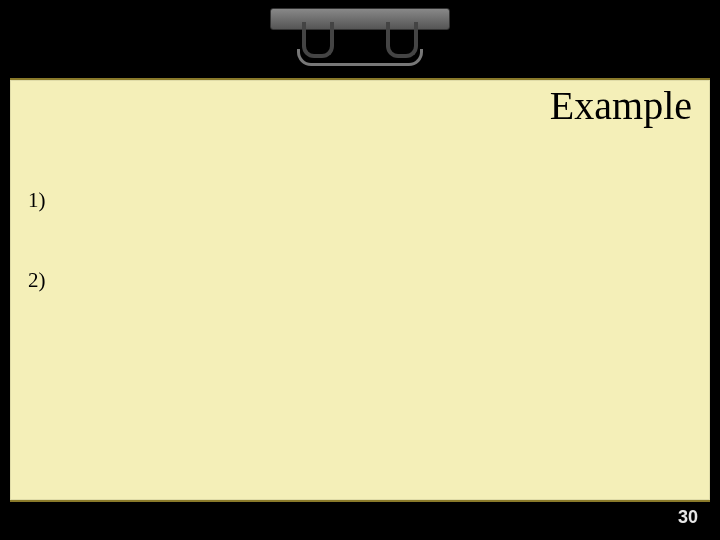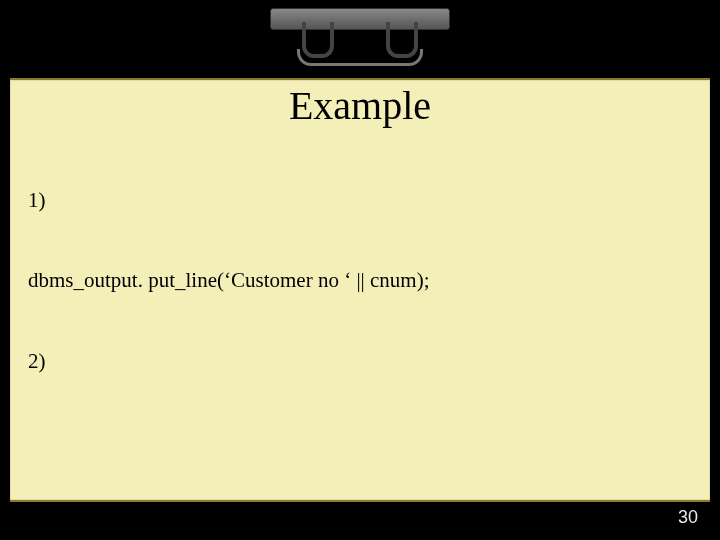--- a/index.html
+++ b/index.html
@@ -67,21 +67,21 @@
     right: 10px;
     bottom: 38px;
     background: #f4efb8;
     border-top: 2px solid #8a7a2a;
     border-bottom: 2px solid #8a7a2a;
     box-shadow: inset 0 0 0 1px rgba(0,0,0,0.08);
     padding: 0 18px 10px 18px;
     box-sizing: border-box;
   }
   .title {
-    text-align: center;
+    text-align: right;
     font-size: 40px;
     font-weight: 400;
     margin: 2px 0 4px 0;
     color: #000;
   }
   .code {
     font-size: 21px;
     line-height: 1.28;
     color: #000;
     white-space: pre-wrap;
@@ -89,39 +89,39 @@
   .code div {
     margin: 0;
   }
   .pagenum {
     position: absolute;
     bottom: 12px;
     right: 22px;
     color: #e8e8e8;
     font-size: 18px;
     font-family: Arial, sans-serif;
+    font-weight: bold;
   }
 </style>
 </head>
 <body>
 
 <div class="stage">
 
   <div class="clip">
     <div class="bar"></div>
     <div class="prong left"></div>
     <div class="prong right"></div>
     <div class="ring"></div>
   </div>
 
   <div class="paper">
     <div class="title">Example</div>
     <div class="code">
       <div>1)</div>
-      <div>dbms_output. put_line(‘Customer no ‘ || cnum);</div>
       <div>2)</div>
       
       
       
       
       
       
       
     </div>
   </div>

